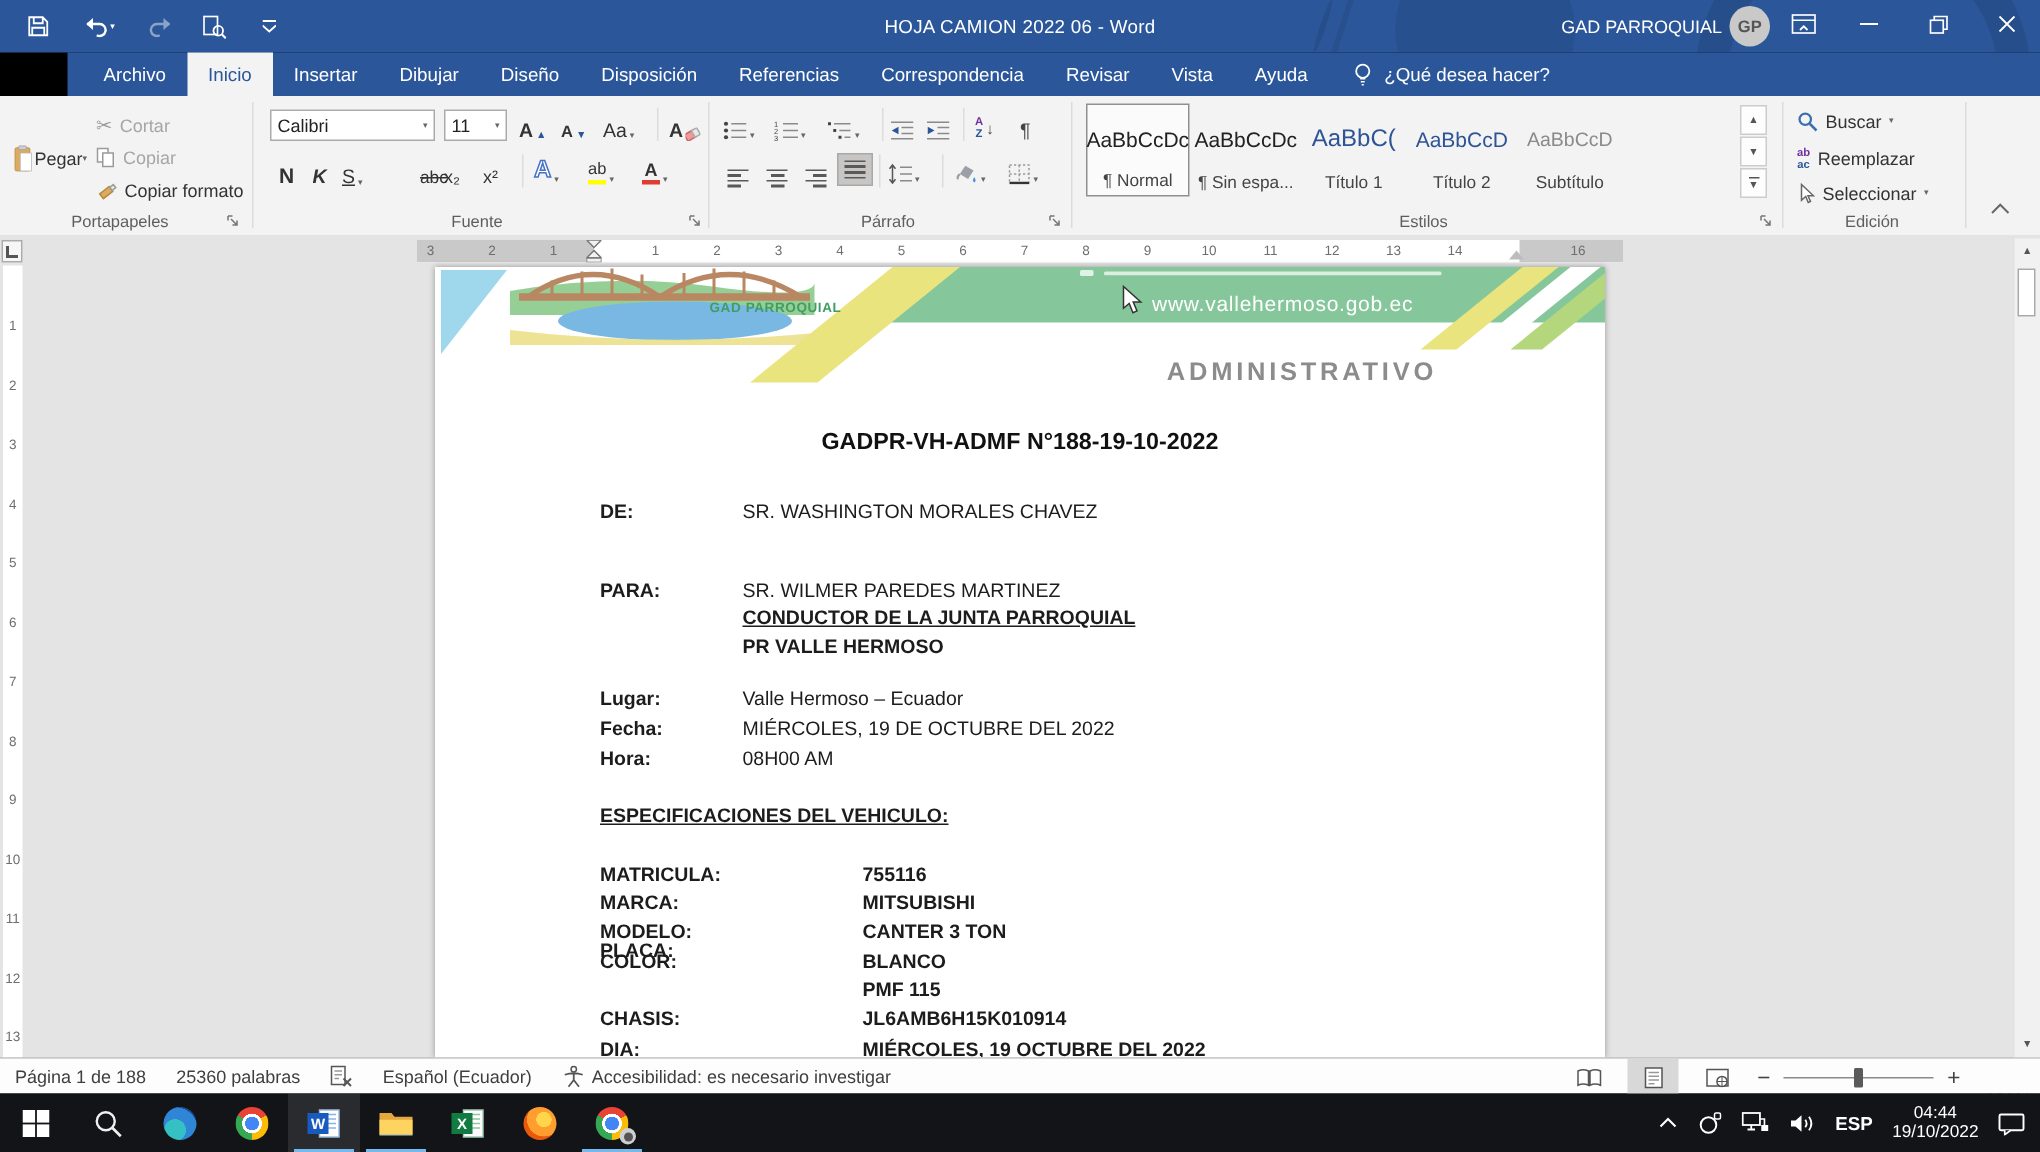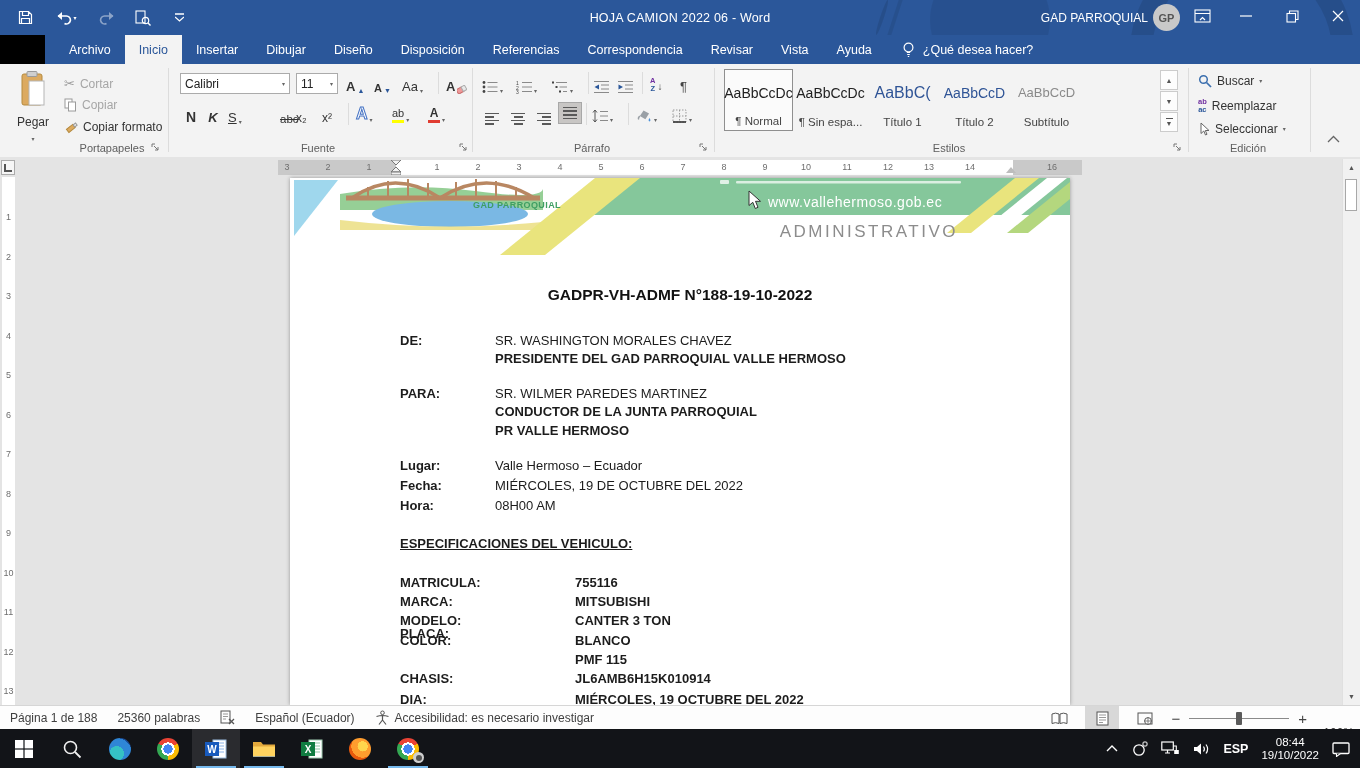--- a/index.html
+++ b/index.html
@@ -80,21 +80,21 @@
   .dl{position:absolute;font-size:13px;color:#1c1c1c;white-space:nowrap;}
   .b{font-weight:bold;}
   .lab{left:110px;}
   .val{left:205px;}
   .sval{left:285px;}
   #doc-title1{left:0;top:84px;width:780px;text-align:center;font-size:15px;font-weight:bold;
               text-decoration:underline;color:#111;}
   #doc-title2{left:0;top:108px;width:780px;text-align:center;font-size:15.5px;font-weight:bold;color:#111;}
   #brand-script{left:52px;top:12px;font-size:29px;font-weight:bold;color:var(--brand-pink);opacity:.82;letter-spacing:1px;}
   #brand-sub{left:183px;top:22px;font-size:9px;font-weight:bold;color:var(--brand-green);letter-spacing:.4px;}
-  #admin{right:112px;top:44px;font-size:17px;font-weight:normal;letter-spacing:2.5px;color:var(--admin-gray);}
+  #admin{right:112px;top:60px;font-size:17px;font-weight:bold;letter-spacing:2.5px;color:var(--admin-gray);}
 
   
   #vsb{left:1342px;top:2px;width:17px;height:546px;background:#f1f1f1;border-left:1px solid #e0e0e0;}
   .sb-btn{left:0;width:17px;height:17px;display:flex;align-items:center;justify-content:center;}
   #sb-thumb{left:2px;top:20px;width:12px;height:32px;background:#fff;border:1px solid #a8a8a8;box-sizing:border-box;}
 
   
   #statusbar{left:0;top:705px;width:1360px;height:24px;background:var(--status-bg);border-top:1px solid #d6d6d6;
              box-sizing:border-box;display:flex;align-items:center;font-size:12px;color:#3f3f3f;}
   .st{display:flex;align-items:center;gap:5px;padding:0 10px;height:100%;}
@@ -218,21 +218,21 @@
     <div class="ab" style="right:12px;top:5px;">
       <svg width="18" height="16" viewBox="0 0 18 16">
           <rect x="1" y="1" width="16" height="11" rx="1.5" fill="none" stroke="#fff" stroke-width="1.2"></rect>
           <path d="M5,12 v3.5 L9.5,12" fill="none" stroke="#fff" stroke-width="1.2"></path>
         </svg>
     </div>
   </div>
 
   <div id="ribbon" class="ab">
 
-    <div class="ab" style="left:8px;top:6px;width:50px;height:72px;display:flex;flex-direction:column;align-items:center;justify-content:space-between;">
+    <div class="ab" style="left:8px;top:6px;width:50px;height:72px;display:flex;flex-direction:row;align-items:center;justify-content:space-between;">
       <svg width="30" height="38" viewBox="0 0 30 38">
           <rect x="4" y="4" width="20" height="31" rx="2" fill="#dcaa60" stroke="#b58a3e"></rect>
           <rect x="9" y="1.5" width="10" height="5" rx="1" fill="#cfcfcf" stroke="#9a9a9a"></rect>
           <rect x="11" y="11" width="15" height="24" fill="#fff" stroke="#b5b5b5"></rect>
         </svg>
       <span class="rbtn">Pegar</span>
       <span class="car">▾</span>
     </div>
     <div class="ab rbtn dis" style="left:64px;top:12px;">
       <span style="color:#9a9a9a;font-size:13px;">✂</span>
@@ -247,21 +247,21 @@
     </div>
     <div class="ab rbtn" style="left:64px;top:56px;">
       <svg width="14" height="14" viewBox="0 0 14 14">
           <g transform="rotate(-38 7 7)">
             <rect x="2" y="6" width="8" height="4" fill="#dcaa60" stroke="#b58a3e"></rect>
             <rect x="10" y="6.7" width="3" height="2.6" fill="#e9e9e9" stroke="#9a9a9a"></rect>
           </g>
         </svg>
       <span>Copiar formato</span>
     </div>
-    <div class="ab glabel" style="left:0;width:160px;padding-left:32px;">Portapapeles</div>
+    <div class="ab glabel" style="left:0;width:160px;">Portapapeles</div>
     <div class="ab launcher" style="left:150px;">
       <svg width="10" height="10" viewBox="0 0 10 10">
           <path d="M2,2 h3 M2,2 v3 M4,4 l4,4 M8,5 v3 h-3" fill="none" stroke="#767676"></path>
         </svg>
     </div>
     <div class="ab gsep" style="left:168px;"></div>
 
     <div class="ab combo" style="left:180px;top:9px;width:110px;">
       <span>Calibri</span>
         <span class="car">▾</span>
@@ -619,25 +619,24 @@
       <div id="admin" class="ab nw">ADMINISTRATIVO</div>
 
       <svg class="ab" style="left:458px;top:12px;" width="14" height="20" viewBox="0 0 14 20">
         <path d="M1,1 L1,15.5 L4.8,12.3 L7.3,18.5 L10,17.3 L7.5,11.3 L12.5,11.3 Z" fill="#fff" stroke="#333" stroke-width="1"></path>
       </svg>
 
       <div id="doc-title2" class="ab dl">GADPR-VH-ADMF  N°188-19-10-2022</div>
 
       <div class="ab dl b lab" style="top:155px;">DE:</div>
       <div class="ab dl val" style="top:155px;">SR. WASHINGTON MORALES CHAVEZ</div>
-      <div class="ab dl b val" style="top:173px;">PRESIDENTE DEL GAD PARROQUIAL VALLE HERMOSO</div>
 
       <div class="ab dl b lab" style="top:208px;">PARA:</div>
       <div class="ab dl val" style="top:208px;">SR. WILMER PAREDES MARTINEZ</div>
-      <div class="ab dl b val" style="top:226px;">CONDUCTOR DE LA JUNTA PARROQUIAL</div>
+      <div class="ab dl b val" style="top:226px;text-decoration:underline;">CONDUCTOR DE LA JUNTA PARROQUIAL</div>
       <div class="ab dl b val" style="top:245px;">PR VALLE HERMOSO</div>
 
       <div class="ab dl b lab" style="top:280px;">Lugar:</div>
       <div class="ab dl val" style="top:280px;">Valle Hermoso – Ecuador</div>
       <div class="ab dl b lab" style="top:300px;">Fecha:</div>
       <div class="ab dl val" style="top:300px;">MIÉRCOLES, 19 DE OCTUBRE DEL 2022</div>
       <div class="ab dl b lab" style="top:320px;">Hora:</div>
       <div class="ab dl val" style="top:320px;">08H00 AM</div>
 
       <div class="ab dl b lab" style="top:358px;text-decoration:underline;">ESPECIFICACIONES DEL VEHICULO:</div>
@@ -790,21 +789,21 @@
         </svg>
     </span>
     <span>
       <svg width="17" height="14" viewBox="0 0 17 14">
           <path d="M1,5 h3 L8,1.5 V12.5 L4,9 H1 Z" fill="#fff"></path>
           <path d="M10.5,4.5 q1.8,2.5 0,5 M13,2.5 q3.2,4.5 0,9" fill="none" stroke="#fff" stroke-width="1.2"></path>
         </svg>
     </span>
     <span style="font-weight:bold;font-size:12.5px;">ESP</span>
     <span id="clock">
-      <span>08:44</span>
+      <span>04:44</span>
       <span>19/10/2022</span>
     </span>
     <span>
       <svg width="18" height="16" viewBox="0 0 18 16">
           <rect x="1" y="2" width="16" height="10.5" rx="1" fill="none" stroke="#fff" stroke-width="1.3"></rect>
           <path d="M4.5,12.5 v3 l4,-3" fill="#121418" stroke="#fff" stroke-width="1.1"></path>
         </svg>
     </span>
   </div>
 

